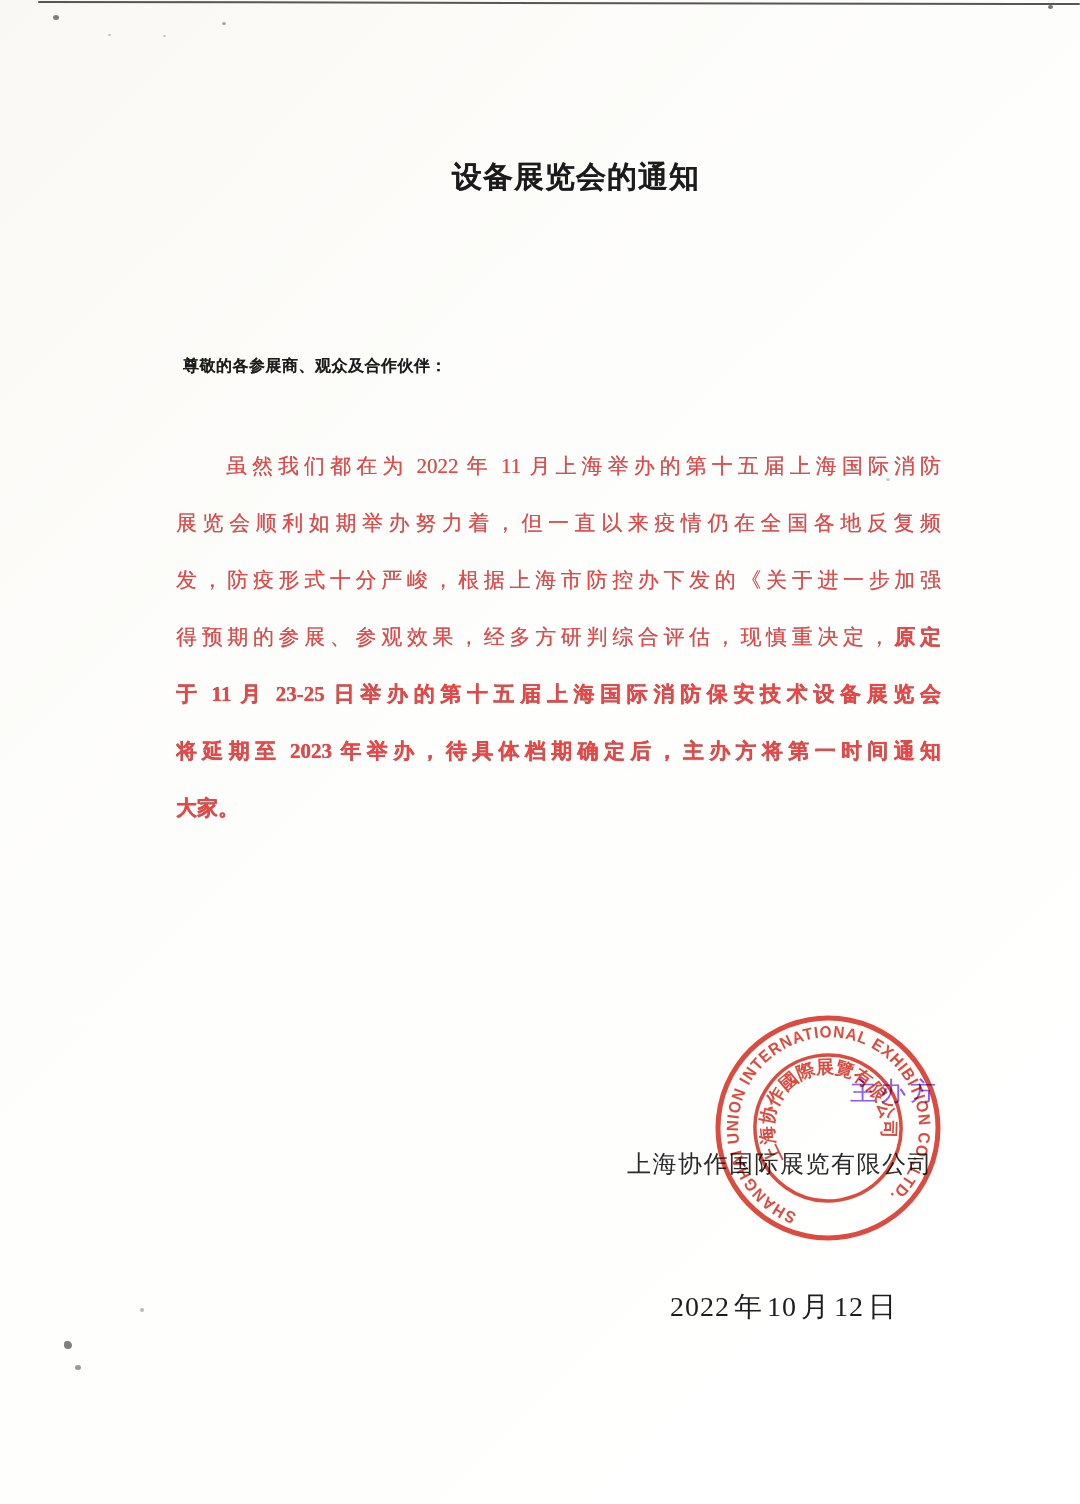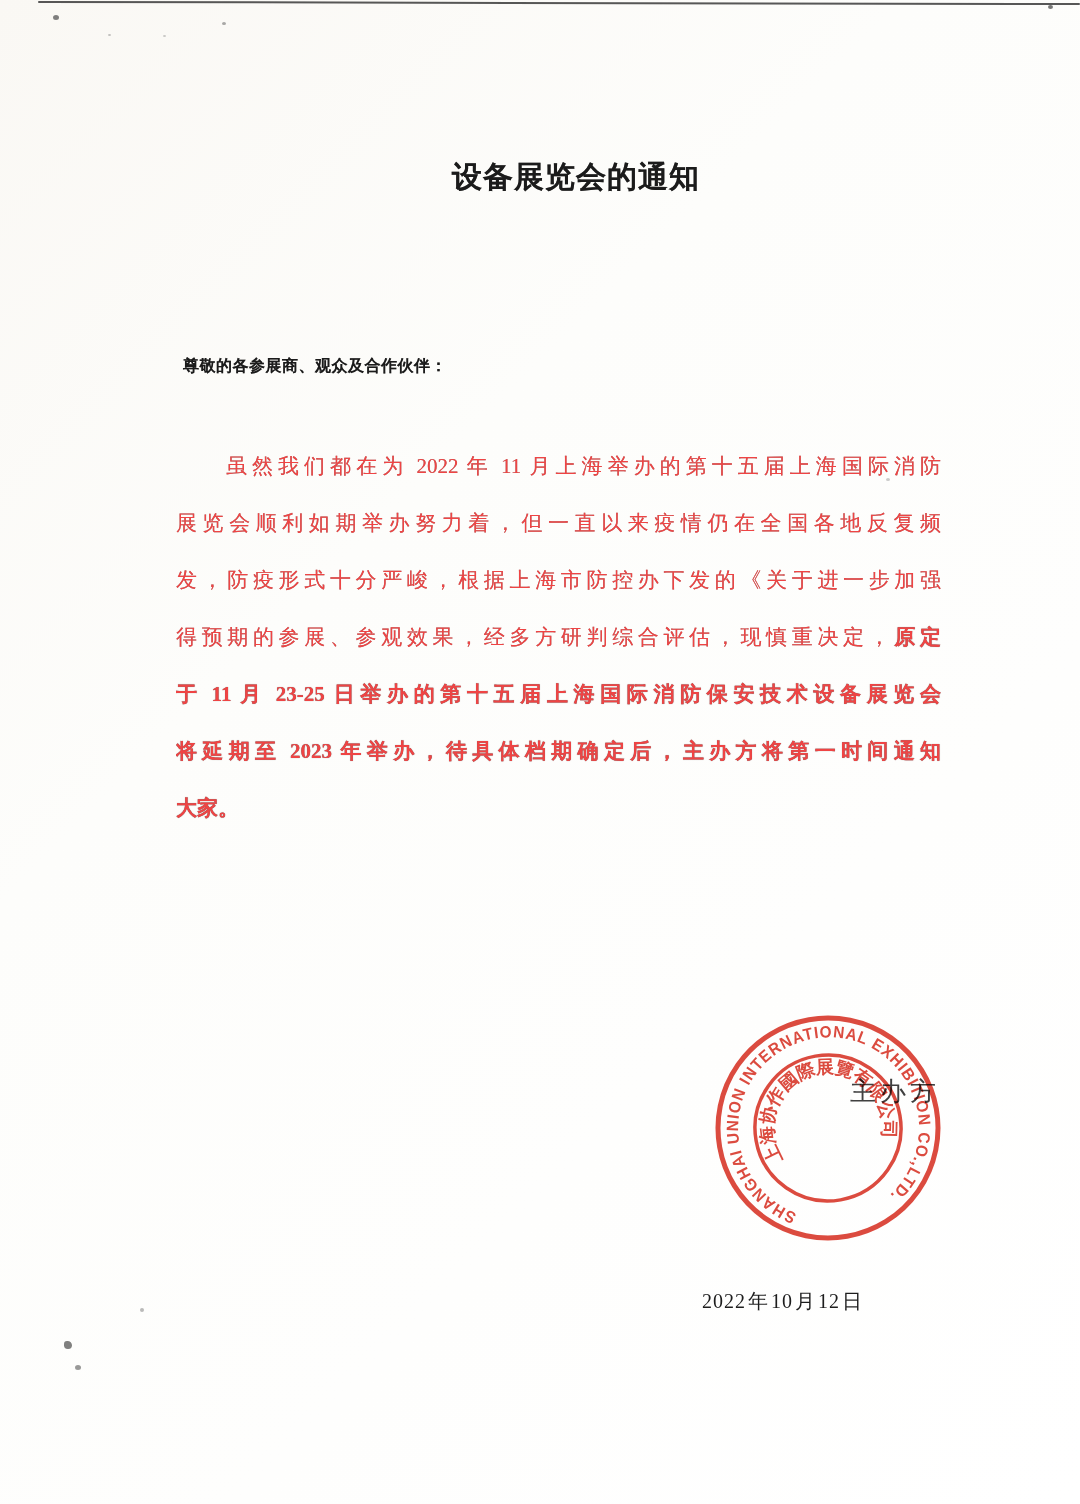--- a/index.html
+++ b/index.html
@@ -61,29 +61,29 @@
   .body-line.justify{
     text-align:justify;text-align-last:justify;white-space:normal;
     overflow:hidden;height:57px;
   }
   .body-line.indent{text-indent:50px;}
   .seg-bold{font-weight:700;text-shadow:0 0 .7px rgba(0,0,0,.7);}
 
   
   .sig-role{
     position:absolute;left:850px;top:1074px;
-    font-size:26px;letter-spacing:4px;color:#404040;font-weight:400;
+    font-size:26px;letter-spacing:4px;color:#8b5cf6;font-weight:400;
   }
   .sig-company{
     position:absolute;left:627px;top:1148px;
     font-size:24px;letter-spacing:1.5px;color:#2a2a2a;
   }
   .sig-date{
     position:absolute;left:670px;top:1288px;
-    font-size:20px;letter-spacing:1px;word-spacing:-4px;color:#1d1d1d;margin-left:32px;
+    font-size:28px;letter-spacing:1px;word-spacing:-4px;color:#1d1d1d;
   }
 
   
   .stamp{
     position:absolute;left:698px;top:998px;width:260px;height:260px;
     mix-blend-mode:multiply;opacity:.9;
     filter:blur(.3px);
   }
   .stamp text{font-family:"Liberation Sans","DejaVu Sans",sans-serif;}
   .stamp .zh-arc{font-family:"Liberation Serif","DejaVu Serif",serif;}
@@ -114,20 +114,21 @@
       <div class="body-line justify indent"><span>虽然我们都在为 2022 年 11 月上海举办的第十五届上海国际消防</span></div>
       <div class="body-line justify"><span>展览会顺利如期举办努力着，但一直以来疫情仍在全国各地反复频</span></div>
       <div class="body-line justify"><span>发，防疫形式十分严峻，根据上海市防控办下发的《关于进一步加强</span></div>
       <div class="body-line justify"><span>得预期的参展、参观效果，经多方研判综合评估，现慎重决定，</span><span class="seg-bold">原定</span></div>
       <div class="body-line justify"><span class="seg-bold">于 11 月 23-25 日举办的第十五届上海国际消防保安技术设备展览会</span></div>
       <div class="body-line justify"><span class="seg-bold">将延期至 2023 年举办，待具体档期确定后，主办方将第一时间通知</span></div>
       <div class="body-line"><span class="seg-bold">大家。</span></div>
     </div>
 
   <div class="sig-role">主办方</div>
+  <div class="sig-company">上海协作国际展览有限公司</div>
   <div class="sig-date">2022 年 10 月 12 日</div>
 
   <svg class="stamp" viewBox="0 0 260 260">
     <g transform="rotate(-10 130 130)">
       <circle cx="130" cy="130" r="110" fill="none" stroke="var(--stamp-color)" stroke-width="5"></circle>
       <circle cx="130" cy="130" r="73" fill="none" stroke="var(--stamp-color)" stroke-width="3.5"></circle>
       <path id="ring-en-path" d="M 84.5 208.8 A 91 91 0 0 1 175.5 51.2 A 91 91 0 0 1 175.5 208.8" fill="none"></path>
       <path id="arc-zh-path" d="M 80.2 153.2 A 55 55 0 0 1 130 75 A 55 55 0 0 1 179.8 153.2" fill="none"></path>
       <text font-size="16.5" font-weight="bold" fill="var(--stamp-color)" letter-spacing="1">
         <textPath href="#ring-en-path" textLength="470" lengthAdjust="spacingAndGlyphs">SHANGHAI UNION INTERNATIONAL EXHIBITION CO.,LTD.</textPath>

